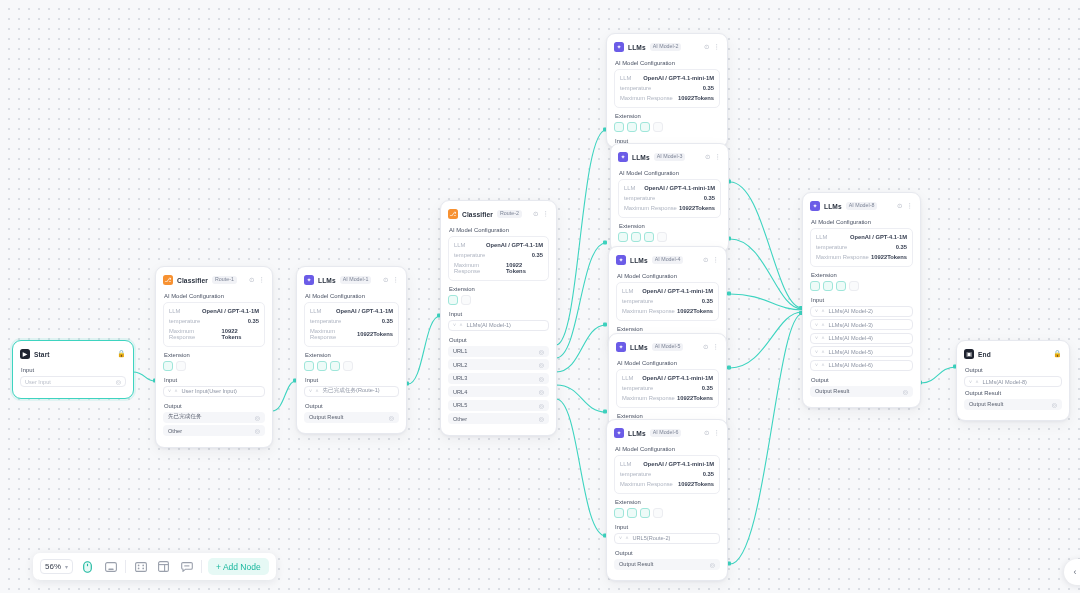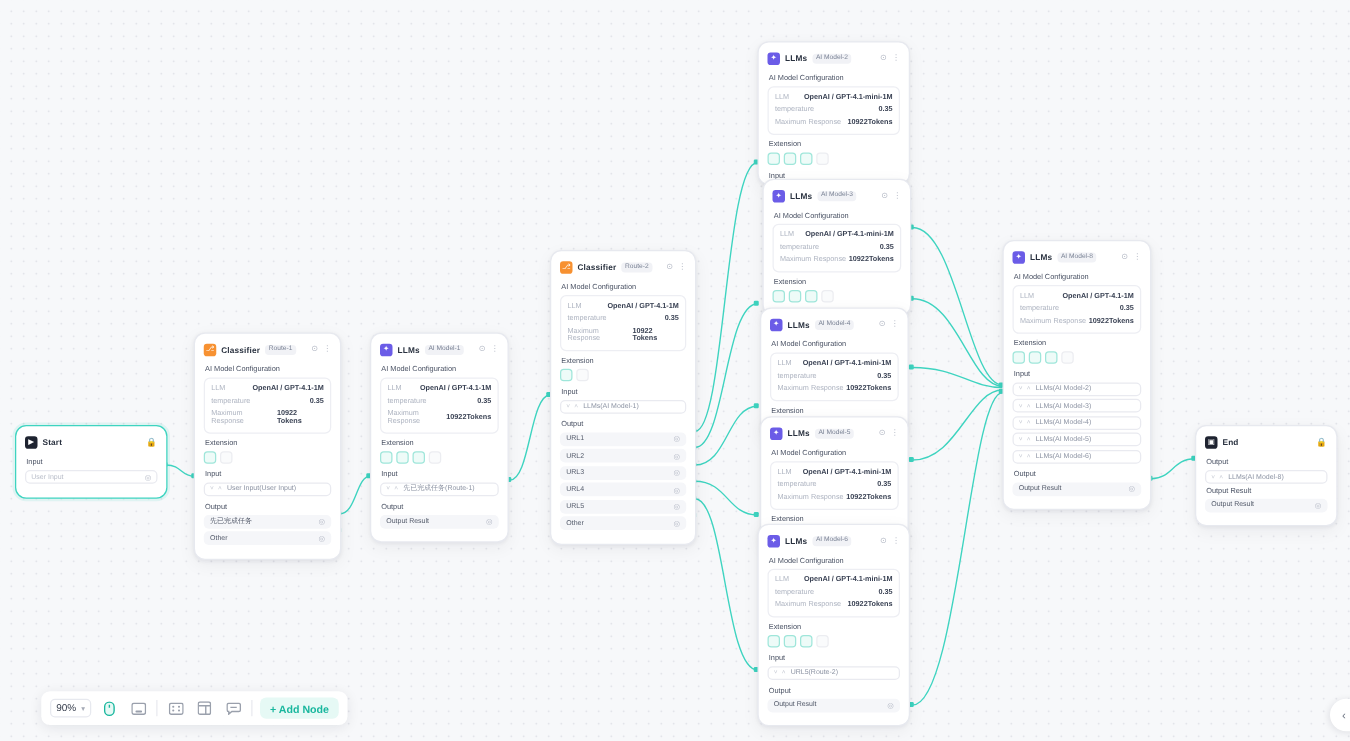--- a/index.html
+++ b/index.html
@@ -99,21 +99,21 @@
   }
   .zoomsel .cv { font-size:6px; color:#a5aab6; }
   .tbtn {
     width:17px; height:17px; border-radius:4px;
     display:flex; align-items:center; justify-content:center;
   }
   .tdiv { width:1px; height:13px; background:#e9eaf0; }
   .addnode {
     background:#e6f9f5; color:#19b79e; border-radius:5px;
     height:17px; display:flex; align-items:center; gap:3px;
-    padding:0 8px; font-size:8.5px; font-weight:bold;
+    padding:0 8px; font-size:8.5px; font-weight:normal;
   }
   #collapse {
     position:absolute; right:-6px; bottom:8px;
     width:22px; height:26px; background:#fff;
     border-radius:13px 0 0 13px;
     box-shadow:-1px 1px 6px rgba(16,24,40,.10);
     display:flex; align-items:center; justify-content:center;
     color:#6b7280; font-size:9px;
   }
 </style>
@@ -600,21 +600,21 @@
     </div>
     <div class="sectlabel" style="margin-top:2px;">Output Result</div>
     <div class="outrow">
       <span>Output Result</span>
       <span class="eye">◎</span>
     </div>
   </div>
 
   <div id="toolbar">
     <div class="zoomsel">
-      <span>90%</span>
+      <span>56%</span>
       <span class="cv">▾</span>
     </div>
     <div class="tbtn">
       <svg width="9" height="12" viewBox="0 0 9 12">
         <rect x="0.7" y="0.7" width="7.6" height="10.6" rx="3.8" fill="#e6f9f5" stroke="#19b79e" stroke-width="1.1"></rect>
         <line x1="4.5" y1="2.8" x2="4.5" y2="5.2" stroke="#19b79e" stroke-width="1.1"></line>
       </svg>
     </div>
     <div class="tbtn">
       <svg width="12" height="10" viewBox="0 0 12 10">

